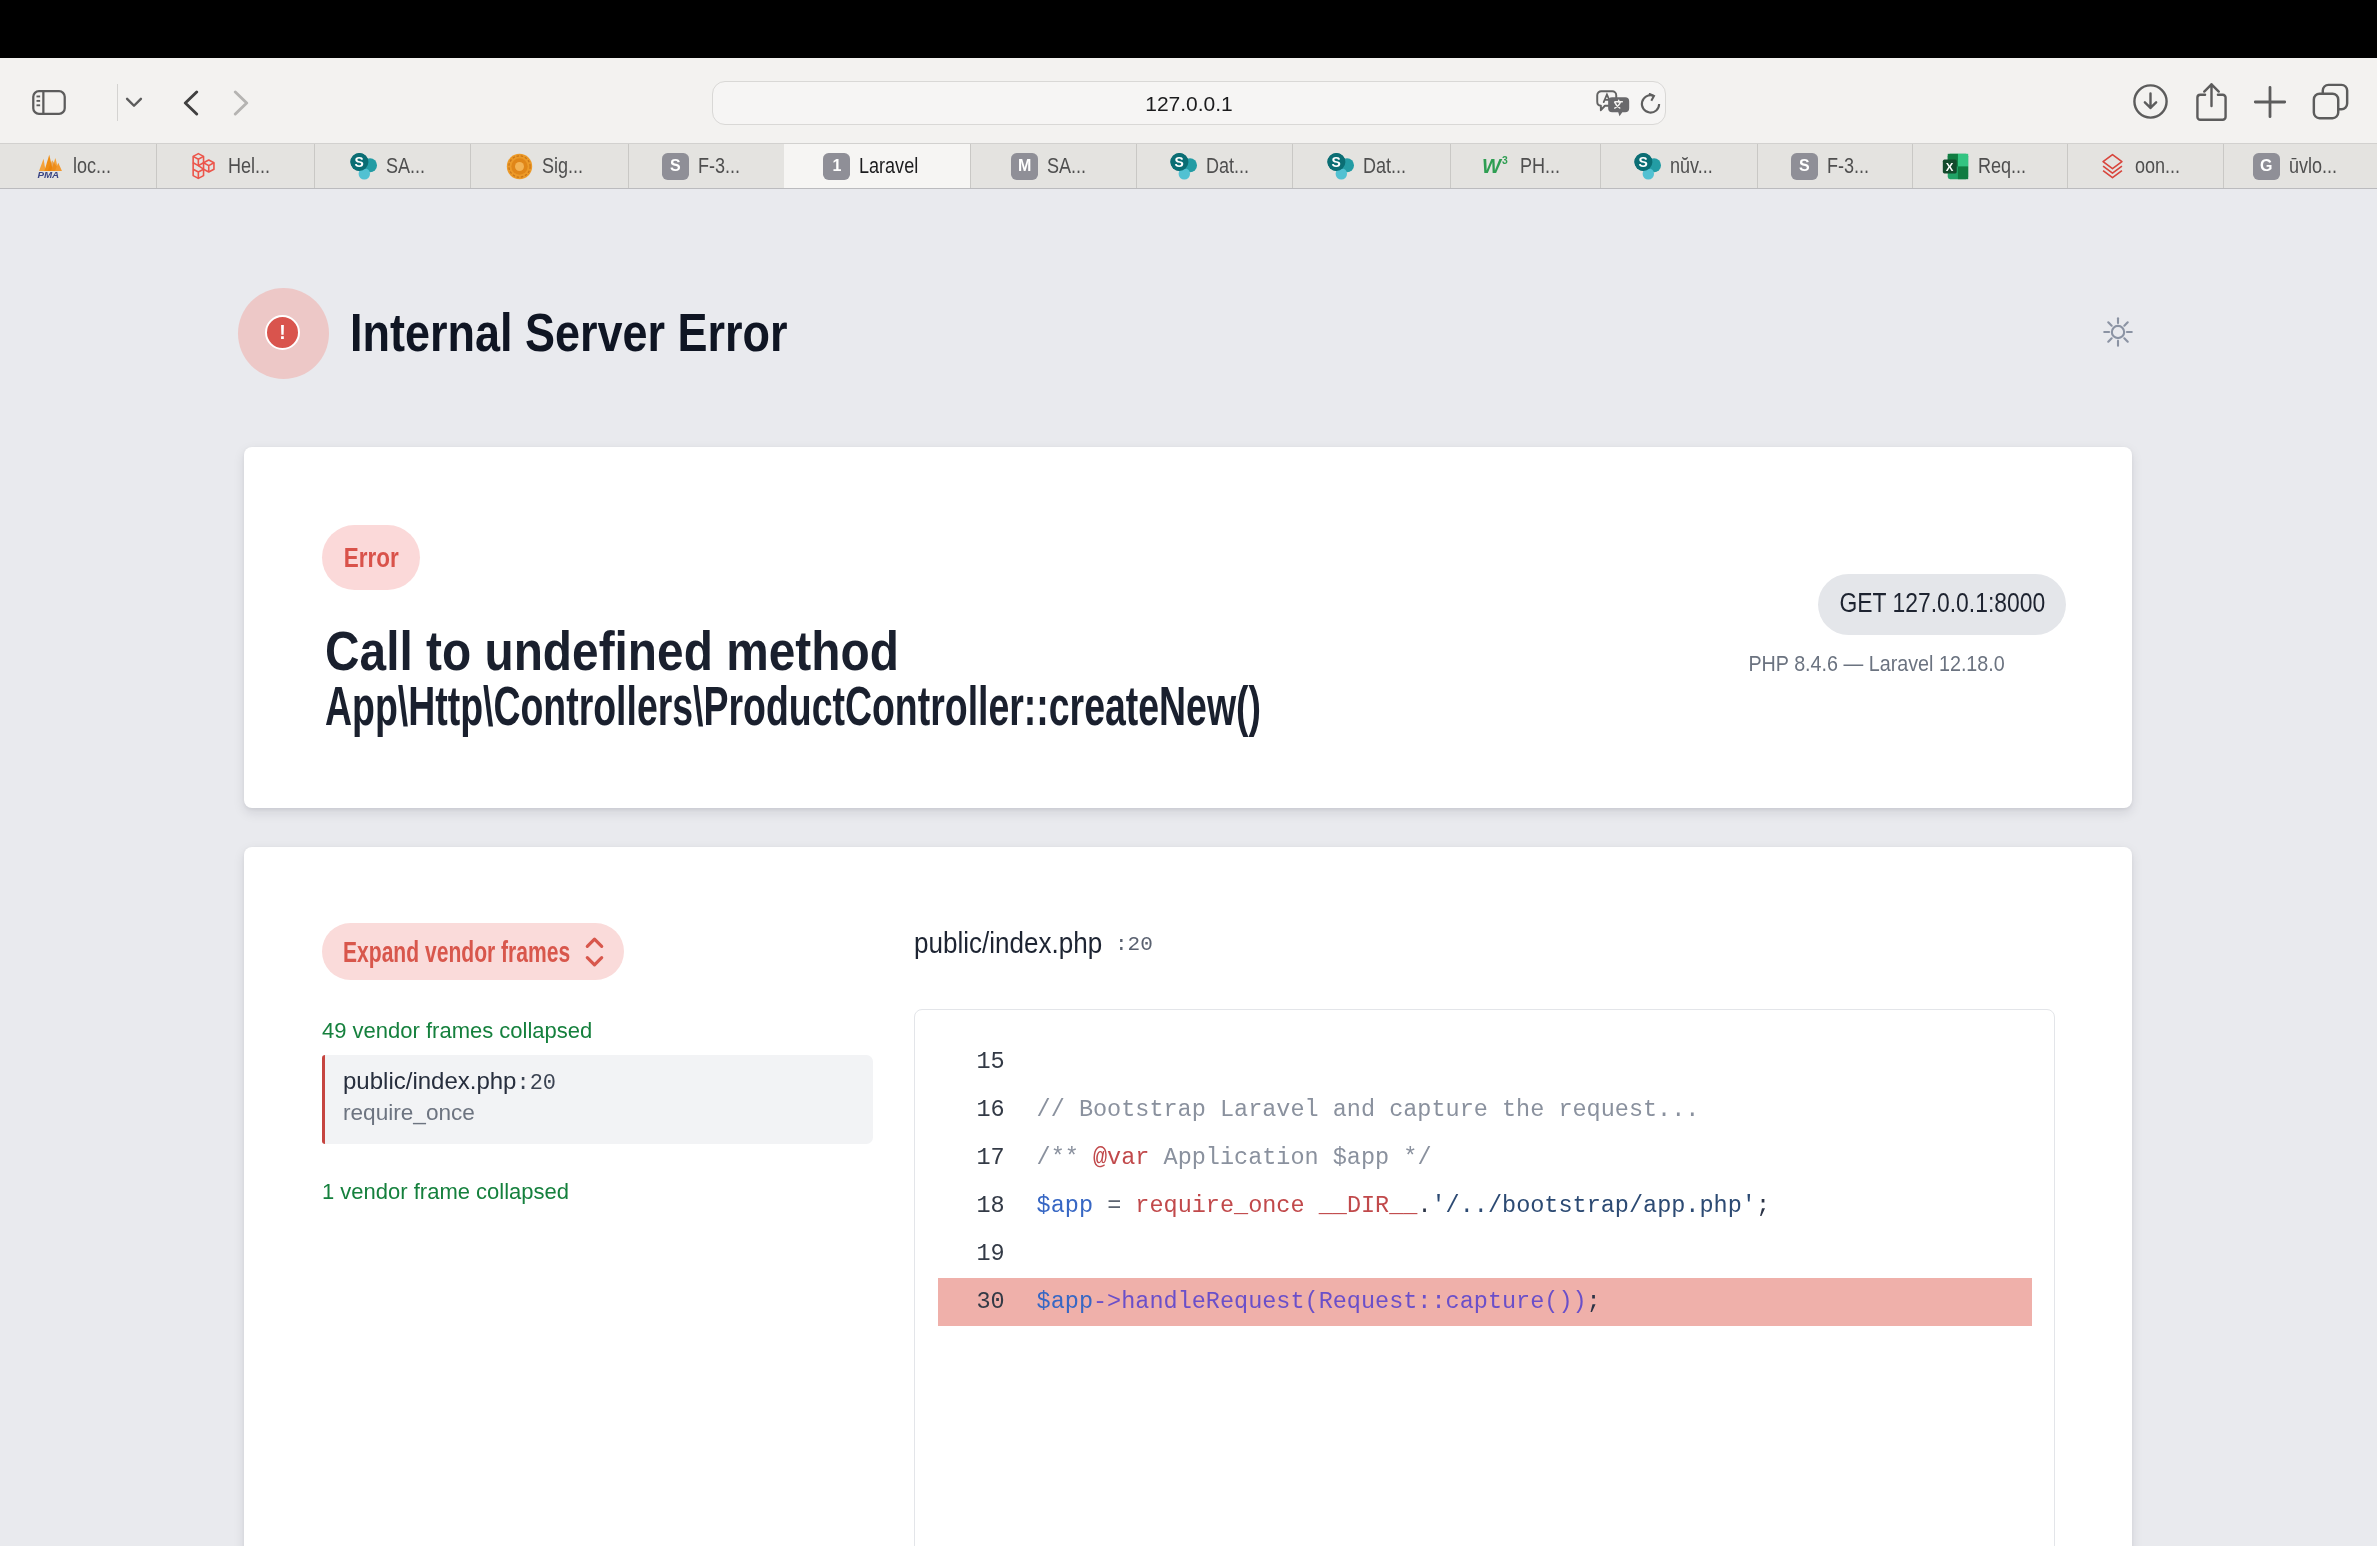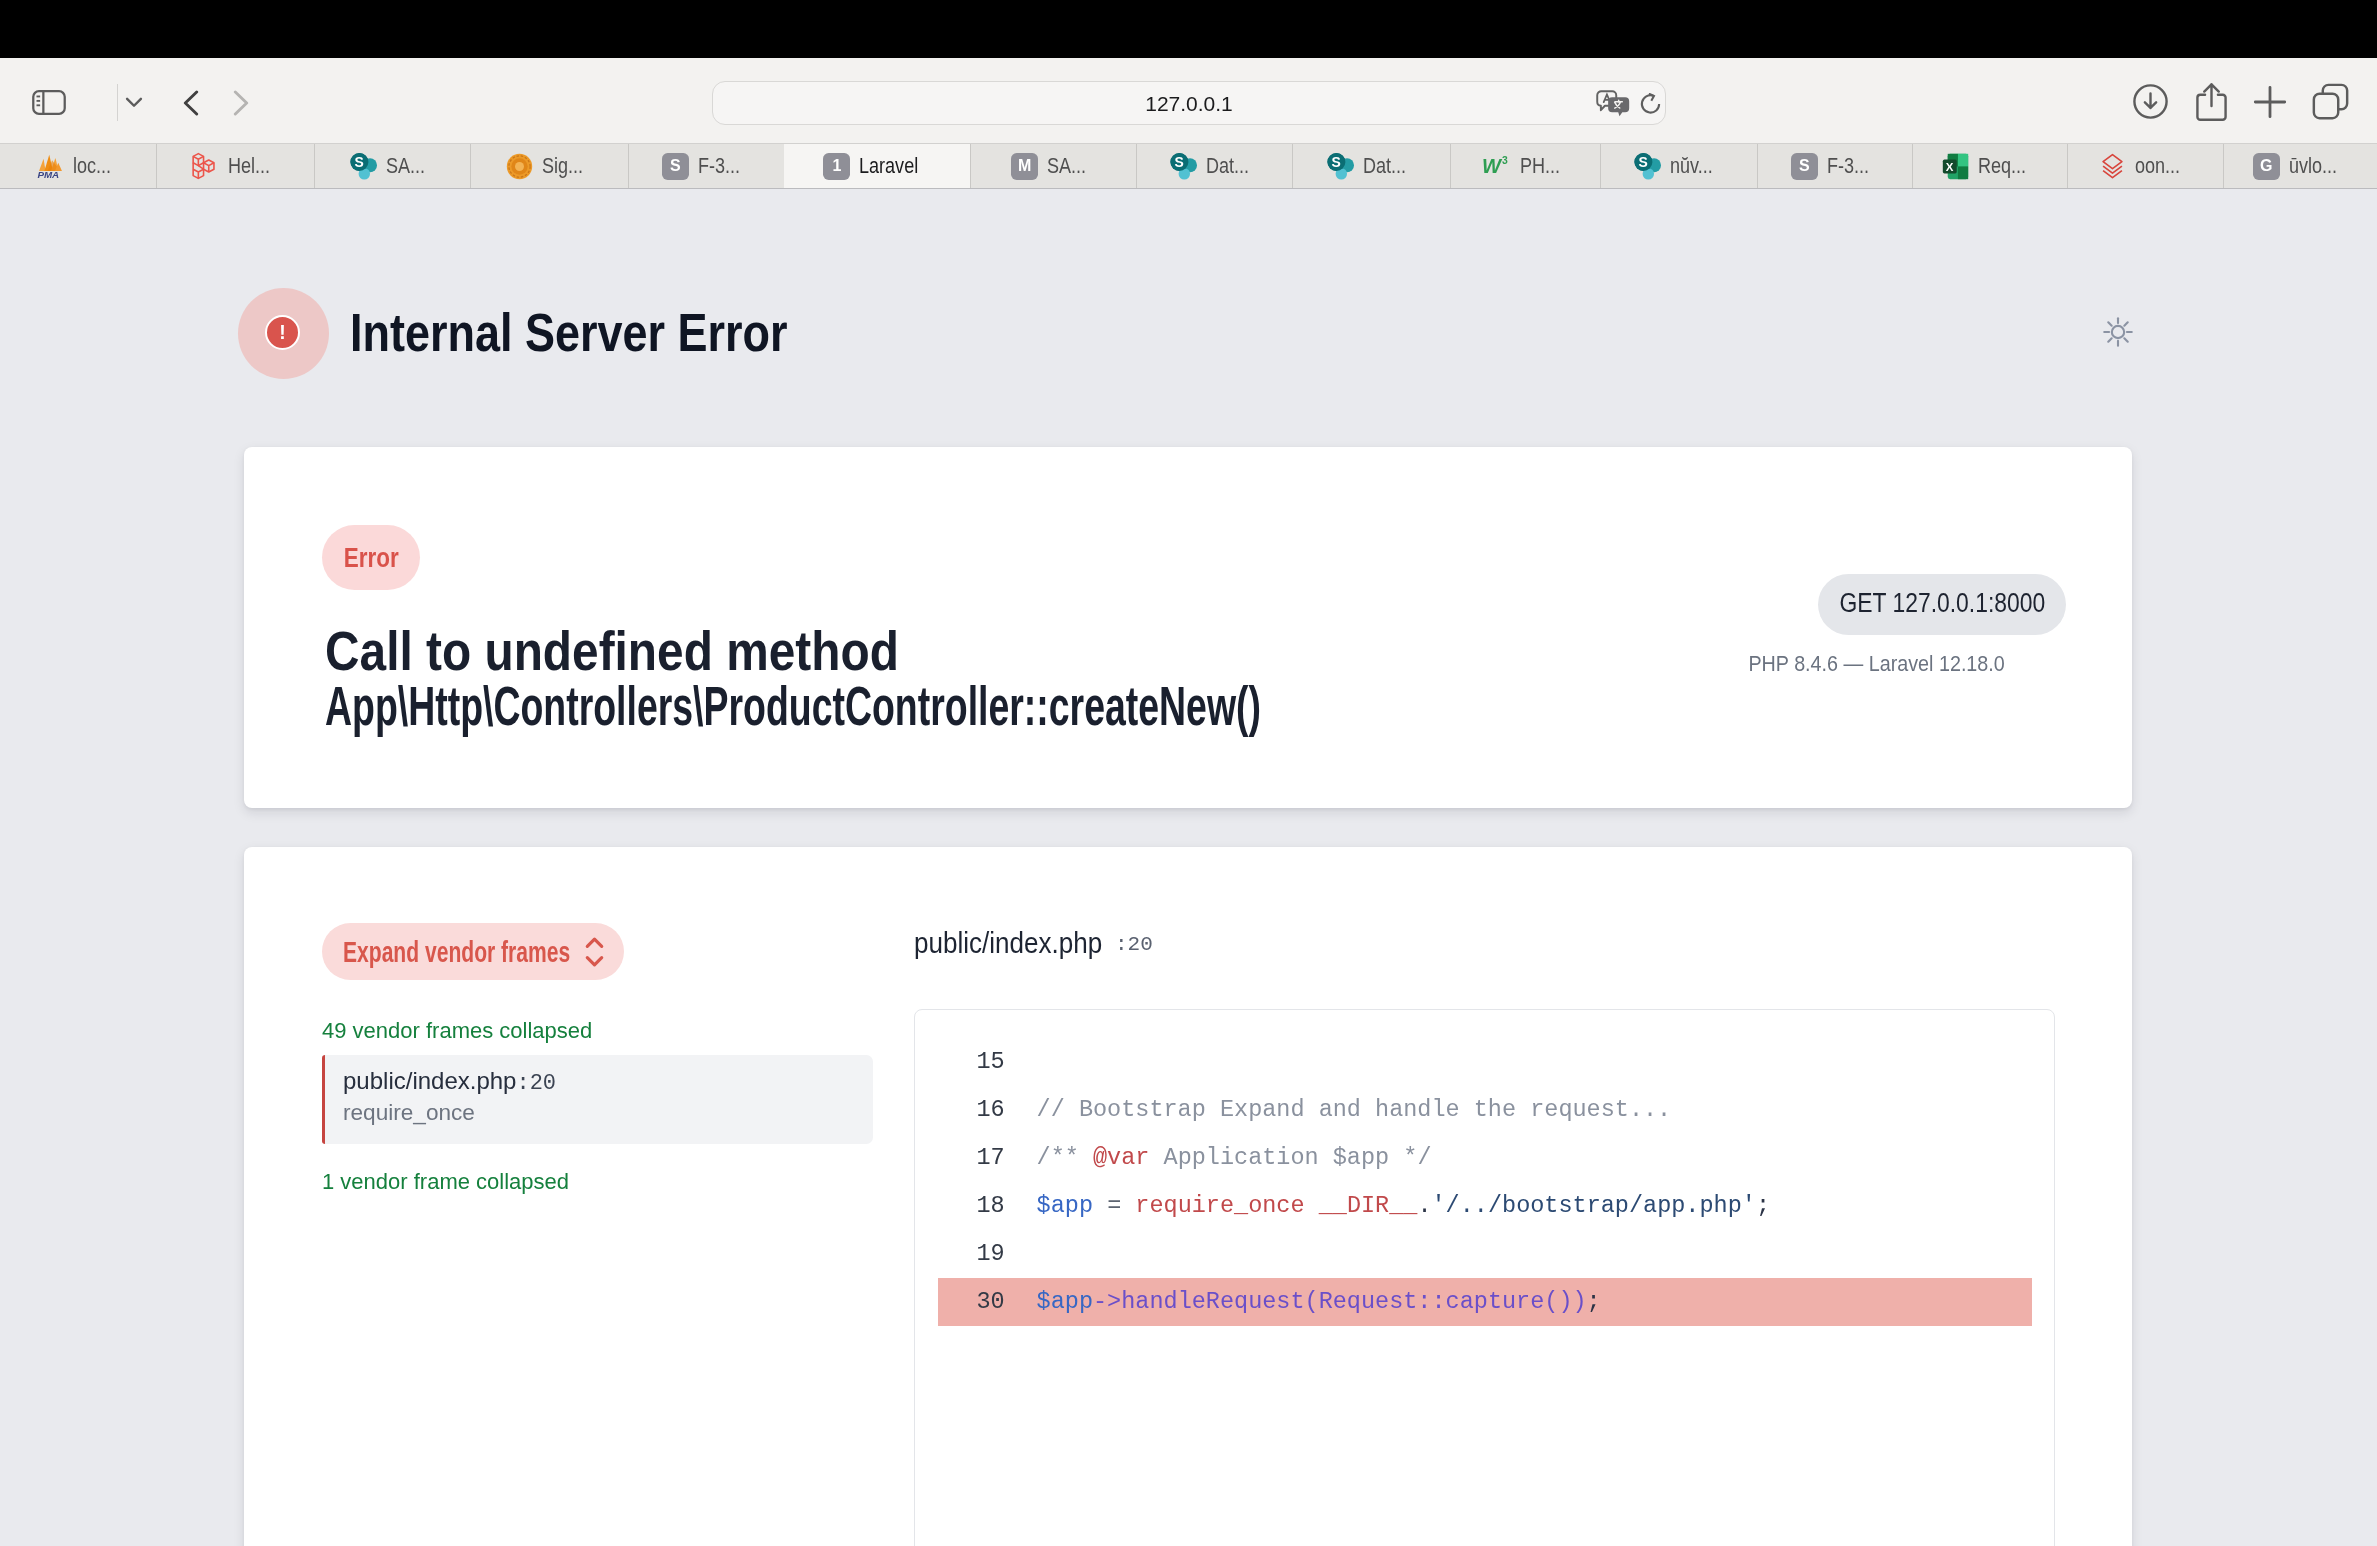--- a/index.html
+++ b/index.html
@@ -293,26 +293,26 @@
       <svg width="21" height="32" viewBox="0 0 26 40">
         <polyline points="4,13 13,4 22,13" fill="none" stroke="#d8574c" stroke-width="4" stroke-linecap="round" stroke-linejoin="round"></polyline>
         <polyline points="4,27 13,36 22,27" fill="none" stroke="#d8574c" stroke-width="4" stroke-linecap="round" stroke-linejoin="round"></polyline>
       </svg>
     </div>
     <div class="graytxt" style="left:78px;top:171px">49 vendor frames collapsed</div>
     <div id="framebox">
       <div class="t1">public/index.php<span class="mono">:20</span></div>
       <div class="t2">require_once</div>
     </div>
-    <div class="graytxt" style="left:78px;top:322px">1 vendor frame collapsed</div>
+    <div class="graytxt" style="left:78px;top:332px">1 vendor frame collapsed</div>
 
     <div id="codehead"><span class="f">public/index.php</span><span class="n">:20</span></div>
     <div id="codebox">
       <div class="cl" style="top:28px"><span class="num">15</span></div>
-      <div class="cl" style="top:76px"><span class="num">16</span><span class="code c-com">// Bootstrap Expand and handle the request...</span></div>
+      <div class="cl" style="top:76px"><span class="num">16</span><span class="code c-com">// Bootstrap Laravel and capture the request...</span></div>
       <div class="cl" style="top:124px"><span class="num">17</span><span class="code c-com">/** <span class="c-red">@var</span> Application $app */</span></div>
       <div class="cl" style="top:172px"><span class="num">18</span><span class="code"><span class="c-blu">$app</span> <span class="c-gry">=</span> <span class="c-red">require_once</span> <span class="c-red">__DIR__</span><span class="c-drk">.</span><span class="c-str">'/../bootstrap/app.php'</span><span class="c-drk">;</span></span></div>
       <div class="cl" style="top:220px"><span class="num">19</span></div>
       <div class="cl hl" style="top:268px"><span class="num">30</span><span class="code"><span class="c-blu">$app</span><span class="c-pur">-&gt;handleRequest(Request::capture())</span><span class="c-drk">;</span></span></div>
     </div>
   </div>
 </div>
 
 
 </body></html>

